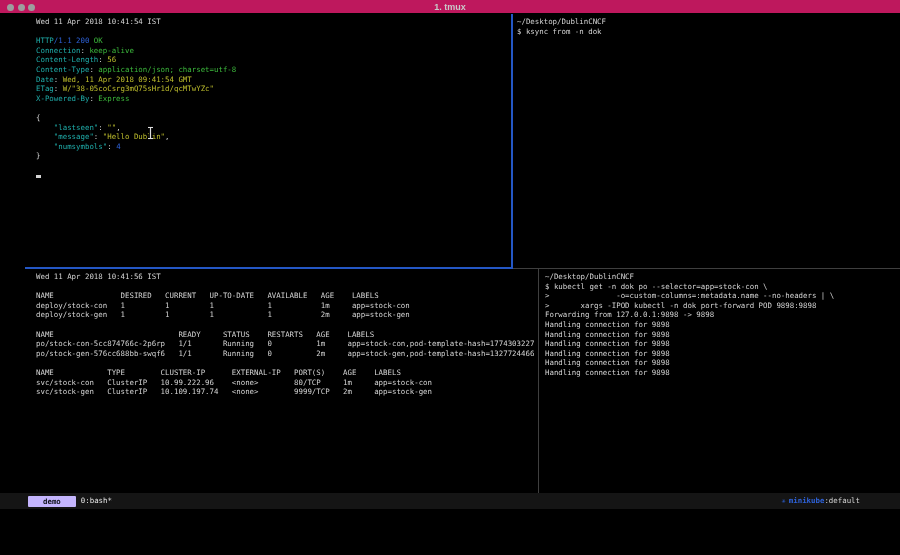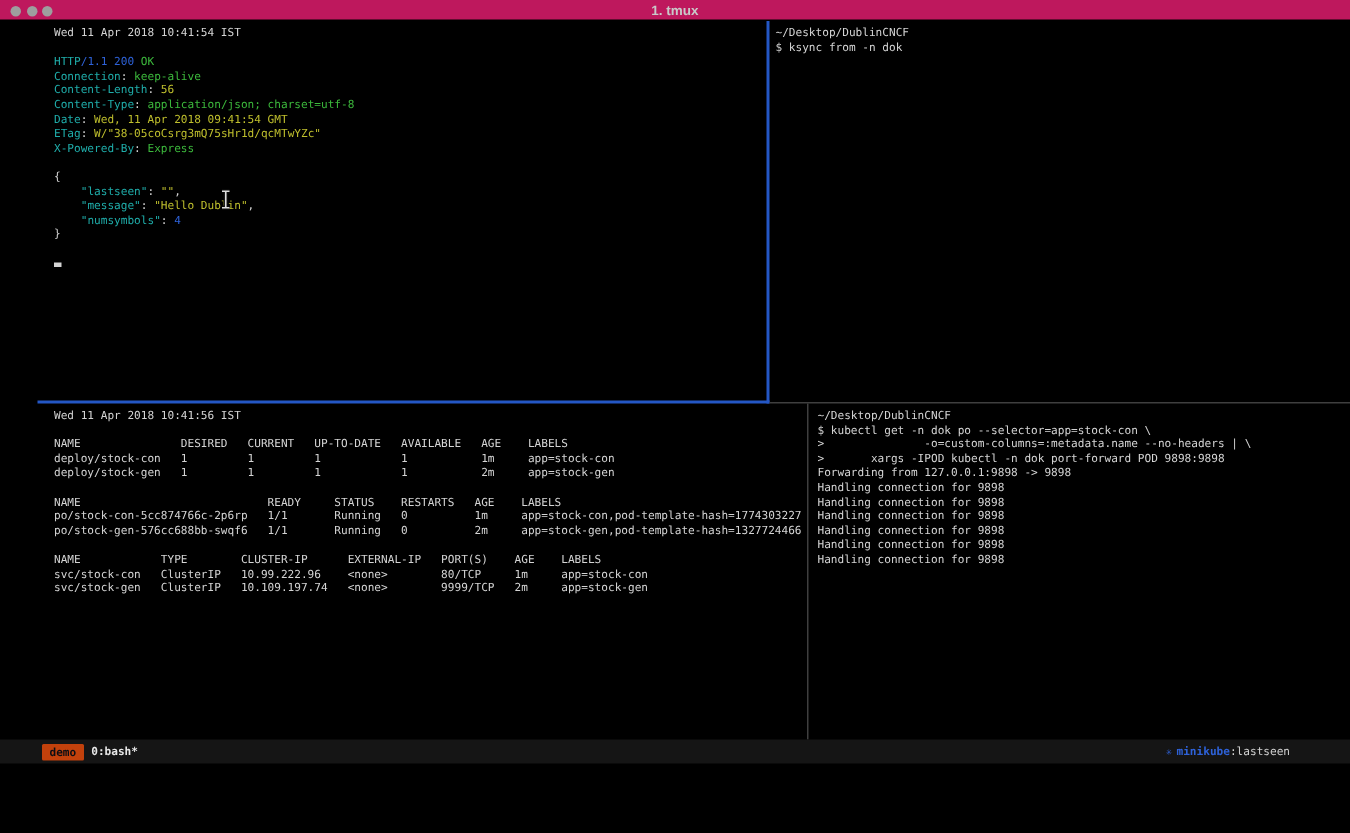--- a/index.html
+++ b/index.html
@@ -30,22 +30,22 @@
   .div-h-blue { position:absolute; left:25px; top:253px; width:488px; height:2px; background:#2457c5; }
   .div-h-gray { position:absolute; left:513px; top:254px; width:387px; height:1px; background:#3f3f3f; }
   .div-v-gray { position:absolute; left:538px; top:255px; width:1px; height:224px; background:#3f3f3f; }
 
   .ibeam { position:absolute; left:146px; top:112px; }
 
   
   .statusbar { position:absolute; left:0; top:493px; width:900px; height:16px;
                background:#151515; font-size:7.4px; line-height:16px; }
   .sb-left  { position:absolute; left:28px; top:0; display:flex; align-items:center; height:16px; }
-  .session-badge { background:#c2410c; color:#0b0e14; font-weight:700; padding:1px 5px; border-radius:1px; line-height:9px; }
-  .win-label { color:#e8e8e8; font-weight:700; margin-left:5px; }
+  .session-badge { background:#c4b5fd; color:#0b0e14; font-weight:700; padding:1px 15px; border-radius:1px; line-height:9px; }
+  .win-label { color:#e8e8e8; font-weight:400; margin-left:5px; }
   .sb-right { position:absolute; right:40px; top:0; height:16px; display:flex; align-items:center; }
   .helm    { color:#2e62d9; font-size:7px; margin-right:3px; }
   .cluster { color:#2e62d9; font-weight:700; }
   .ns      { color:#d4d4d4; }
 </style>
 </head>
 <body>
 
 <div class="screen">
 
@@ -76,17 +76,17 @@
   </div>
 
   <div class="statusbar">
     <div class="sb-left">
       <span class="session-badge">demo</span>
       <span class="win-label">0:bash*</span>
     </div>
     <div class="sb-right">
       <span class="helm">✳</span>
       <span class="cluster">minikube</span>
-      <span class="ns">:lastseen</span>
+      <span class="ns">:default</span>
     </div>
   </div>
 
 </div>
 
 </body></html>

